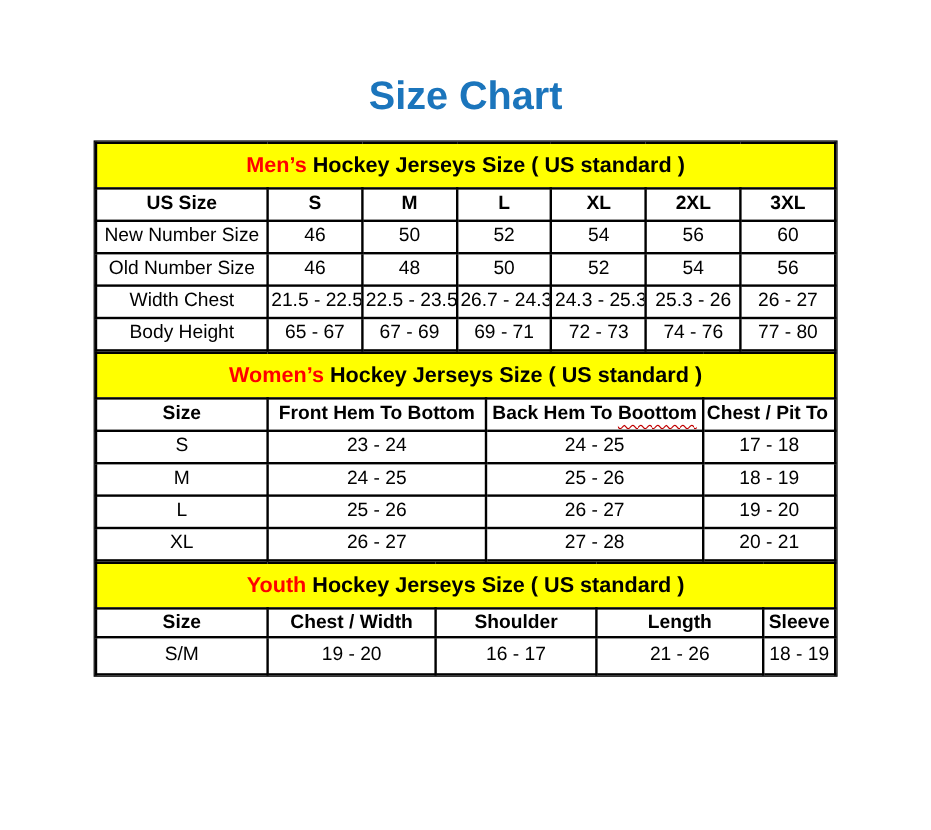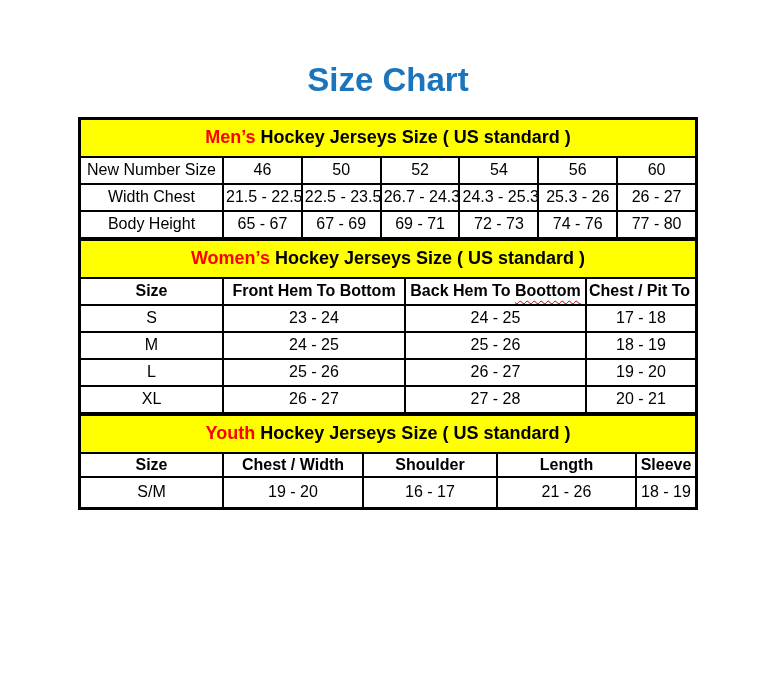--- a/index.html
+++ b/index.html
@@ -76,30 +76,48 @@
         <col>
         <col>
         <col>
         <col>
         <col>
     </colgroup>
     <tbody>
         <tr class="band">
       <th colspan="7"><span class="accent">Men’s</span> <span>Hockey Jerseys Size ( US standard )</span></th>
     </tr>
+    <tr class="colhead">
+      <th>US Size</th>
+      <th>S</th>
+      <th>M</th>
+      <th>L</th>
+      <th>XL</th>
+      <th>2XL</th>
+      <th>3XL</th>
+    </tr>
     <tr class="datarow">
       <td class="rlabel">New Number Size</td>
       <td>46</td>
       <td>50</td>
       <td>52</td>
       <td>54</td>
       <td>56</td>
       <td>60</td>
     </tr>
     <tr class="datarow">
+      <td class="rlabel">Old Number Size</td>
+      <td>46</td>
+      <td>48</td>
+      <td>50</td>
+      <td>52</td>
+      <td>54</td>
+      <td>56</td>
+    </tr>
+    <tr class="datarow">
       <td class="rlabel">Width Chest</td>
       <td>21.5 - 22.5</td>
       <td>22.5 - 23.5</td>
       <td>26.7 - 24.3</td>
       <td>24.3 - 25.3</td>
       <td>25.3 - 26</td>
       <td>26 - 27</td>
     </tr>
     <tr class="datarow">
       <td class="rlabel">Body Height</td>

